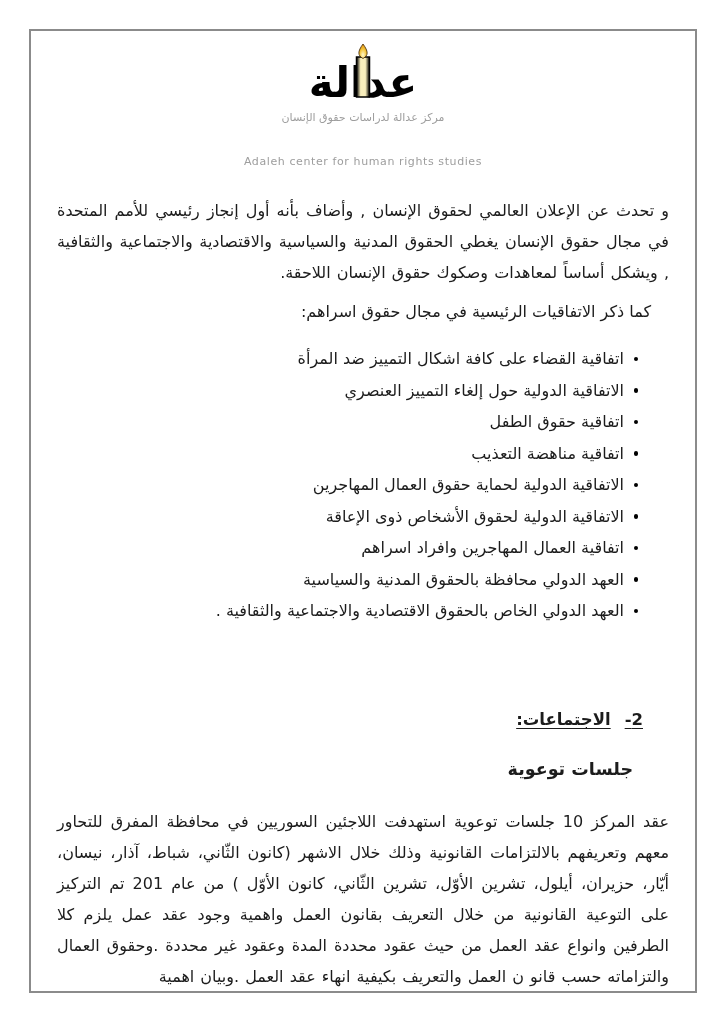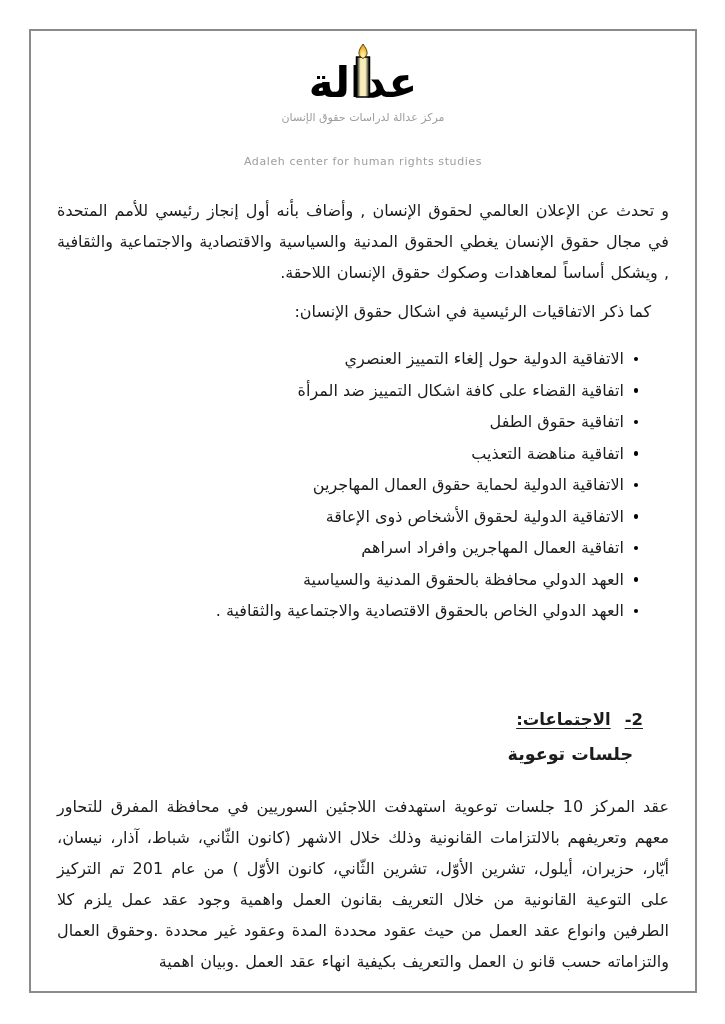--- a/index.html
+++ b/index.html
@@ -58,21 +58,21 @@
   
   .section-heading{
     direction:rtl;text-align:right;padding-right:26px;margin-top:81px;
     font-size:16.5px;font-weight:bold;line-height:24px;
   }
   .section-heading .sec-num{text-decoration:underline;text-underline-offset:3px;}
   .section-heading .sec-gap{display:inline-block;width:14px;}
   .section-heading .sec-title{text-decoration:underline;text-underline-offset:3px;}
 
   .subheading{
-    direction:rtl;text-align:right;padding-right:36px;margin-top:9px;
+    direction:rtl;text-align:right;padding-right:36px;margin-top:24px;
     font-size:17.5px;font-weight:bold;line-height:26px;
   }
 </style>
 </head>
 <body>
 
 <div class="page-frame">
 
   <header class="logo-block">
     <div class="logo-art">
@@ -94,32 +94,32 @@
         <rect x="93.5" y="14" width="13" height="40" fill="url(#candleGrad)" stroke="#000" stroke-width="1.5"></rect>
         <path d="M100 1 C 105.5 8.5, 105.5 12.5, 100 15.5 C 94.5 12.5, 94.5 8.5, 100 1 Z" fill="url(#flameGrad)" stroke="#3a2300" stroke-width="0.8"></path>
       </svg>
     </div>
     <div class="logo-caption-ar">مركز عدالة لدراسات حقوق الإنسان</div>
     <div class="logo-caption-en">Adaleh center for human rights studies</div>
   </header>
 
   <p class="para first">و تحدث عن الإعلان العالمي لحقوق الإنسان , وأضاف بأنه أول إنجاز رئيسي للأمم المتحدة في مجال حقوق الإنسان يغطي الحقوق المدنية والسياسية والاقتصادية والاجتماعية والثقافية , ويشكل أساساً لمعاهدات وصكوك حقوق الإنسان اللاحقة.</p>
 
-  <p class="intro-line">كما ذكر الاتفاقيات الرئيسية في اشكال حقوق الإنسان:</p>
+  <p class="intro-line">كما ذكر الاتفاقيات الرئيسية في مجال حقوق اسراهم:</p>
 
   <ul class="bullets">
 
       <li class="bullet-item">
         <span class="dot"></span>
-        <span>الاتفاقية الدولية حول إلغاء التمييز العنصري</span>
+        <span>اتفاقية القضاء على كافة اشكال التمييز ضد المرأة</span>
       </li>
 
       <li class="bullet-item">
         <span class="dot"></span>
-        <span>اتفاقية القضاء على كافة اشكال التمييز ضد المرأة</span>
+        <span>الاتفاقية الدولية حول إلغاء التمييز العنصري</span>
       </li>
 
       <li class="bullet-item">
         <span class="dot"></span>
         <span>اتفاقية حقوق الطفل</span>
       </li>
 
       <li class="bullet-item">
         <span class="dot"></span>
         <span>اتفاقية مناهضة التعذيب</span>

